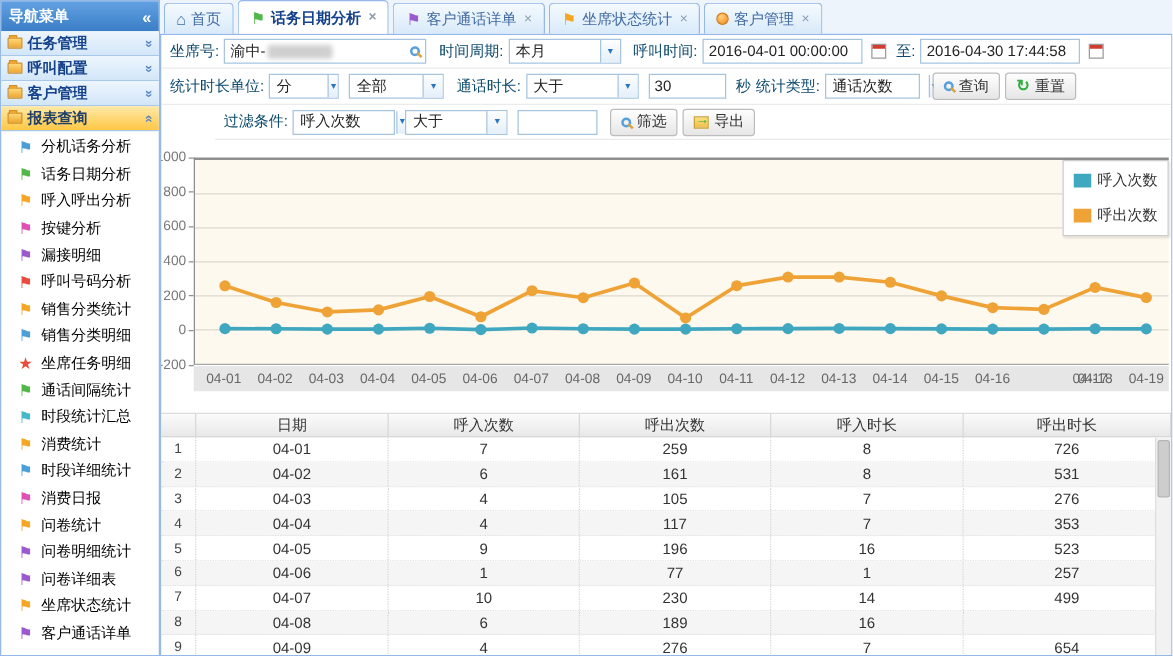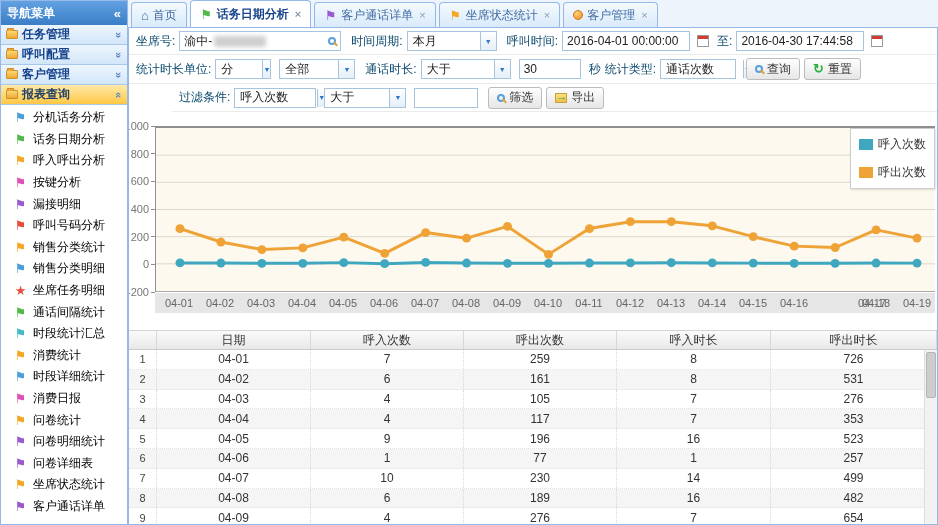--- a/index.html
+++ b/index.html
@@ -488,21 +488,20 @@
             <div class="cell c2">230</div>
             <div class="cell c3">14</div>
             <div class="cell c4">499</div>
           </div>
           <div class="trow alt">
             <div class="cell rn">8</div>
             <div class="cell c0">04-08</div>
             <div class="cell c1">6</div>
             <div class="cell c2">189</div>
             <div class="cell c3">16</div>
-            <div class="cell c4">482</div>
           </div>
           <div class="trow">
             <div class="cell rn">9</div>
             <div class="cell c0">04-09</div>
             <div class="cell c1">4</div>
             <div class="cell c2">276</div>
             <div class="cell c3">7</div>
             <div class="cell c4">654</div>
           </div>
         </div>

